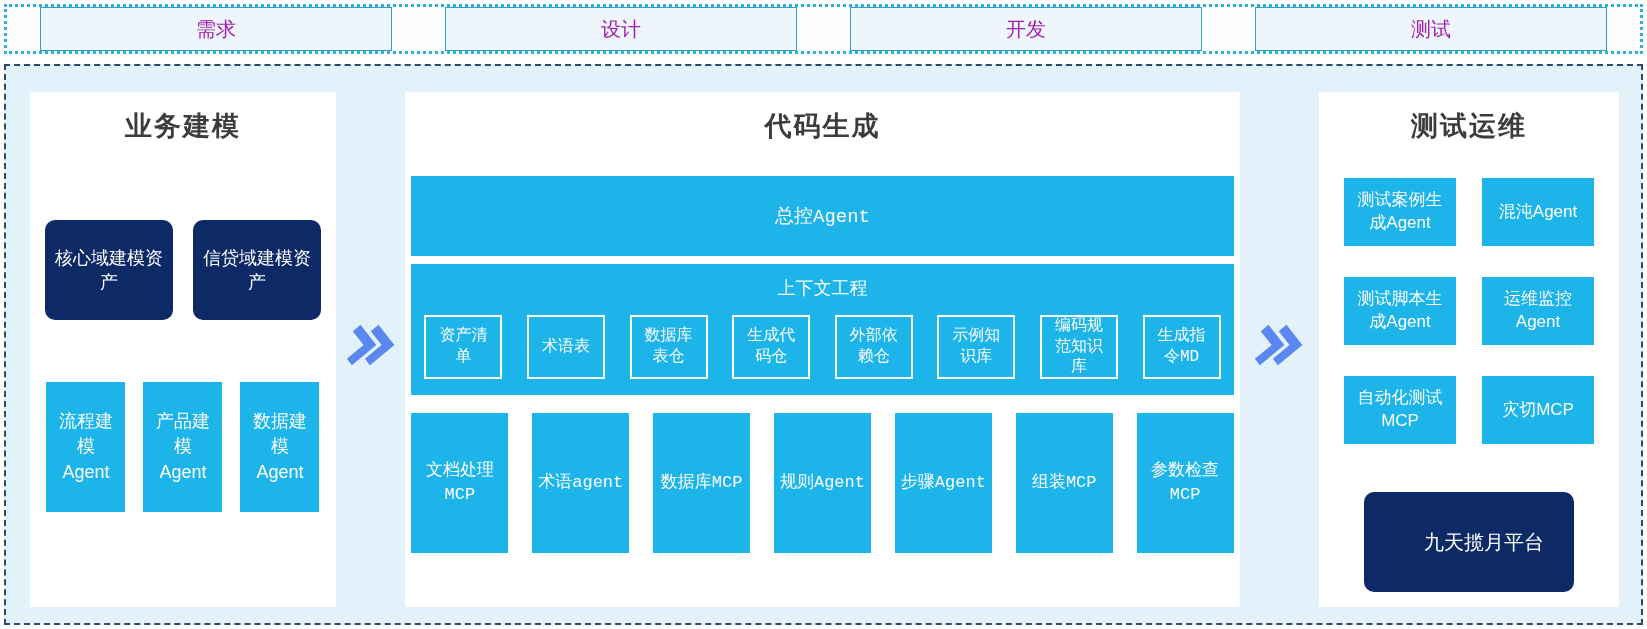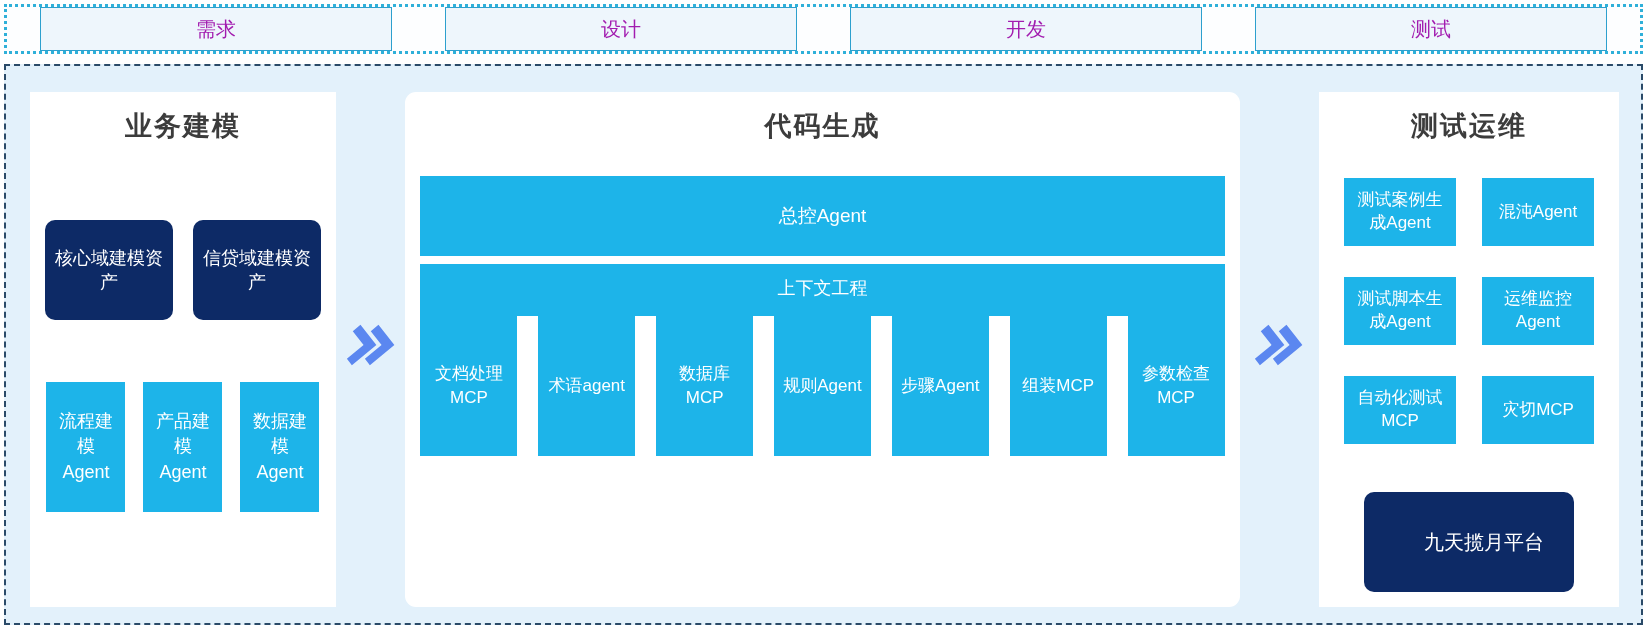--- a/index.html
+++ b/index.html
@@ -30,21 +30,21 @@
   }
   .panel{
     background:#ffffff;margin:26px 0 16px 0;
     display:flex;flex-direction:column;align-items:center;
   }
   .panel-title{
     margin-top:16px;font-size:27px;font-weight:bold;color:#3c3c3c;
     text-align:center;letter-spacing:2px;
   }
   .panel-business{width:308px;margin-left:24px;}
-  .panel-codegen{width:840px;border-radius:11px;}
+  .panel-codegen{width:840px;}
   .panel-testops{width:302px;margin-right:22px;}
   .arrow-col{display:flex;align-items:center;justify-content:center;}
   .arrow-col.a1{width:70px;}
   .arrow-col.a2{width:80px;}
   .arrow-col svg{transform:skewX(-12deg);}
   
   .asset-row{display:flex;gap:20px;margin-top:76px;justify-content:center;}
   .navy-box{
     width:128px;height:100px;box-sizing:border-box;border-radius:10px;
     background:#0d2a66;color:#ffffff;font-size:18px;line-height:1.35;
@@ -53,37 +53,37 @@
   }
   .agent-row{display:flex;gap:18px;margin-top:62px;justify-content:center;}
   .cyan{background:#1db4e9;color:#ffffff;}
   .tall-agent{
     width:79px;height:130px;box-sizing:border-box;
     font-size:18px;line-height:1.4;
     display:flex;align-items:center;justify-content:center;text-align:center;
     padding:16px 9px;
   }
   
-  .codegen-inner{width:100%;box-sizing:border-box;padding:0 15px;}
+  .codegen-inner{width:100%;box-sizing:border-box;padding:0 6px;font-family:Liberation Mono, monospace;}
   .master-bar{
     margin-top:32px;height:80px;font-size:19px;
     display:flex;align-items:center;justify-content:center;
   }
   .context-block{
     margin-top:8px;box-sizing:border-box;padding:12px 13px 16px 13px;
   }
   .context-title{font-size:18px;text-align:center;color:#ffffff;}
   .context-items{display:flex;justify-content:space-between;margin-top:15px;}
   .context-item{
     width:78px;height:64px;box-sizing:border-box;
     border:2px solid #ffffff;color:#ffffff;font-size:16px;line-height:1.3;
     display:flex;align-items:center;justify-content:center;text-align:center;
     padding:0 8px;
   }
-  .tools-row{display:flex;justify-content:space-between;}
+  .tools-row{display:flex;justify-content:space-between;margin-top:18px;}
   .tool-box{
     width:97px;height:140px;box-sizing:border-box;
     font-size:17px;line-height:1.4;
     display:flex;align-items:center;justify-content:center;text-align:center;
     padding:0 6px;
   }
   
   .test-grid{
     margin-top:34px;display:grid;grid-template-columns:112px 112px;
     column-gap:26px;row-gap:31px;justify-content:center;
@@ -131,20 +131,30 @@
       <path d="M24 4 L41 21 L24 38" fill="none" stroke="#5b87f0" stroke-width="9"></path>
     </svg>
   </div>
 
   <div class="panel panel-codegen">
     <div class="panel-title">代码生成</div>
     <div class="codegen-inner">
       <div class="master-bar cyan">总控Agent</div>
       <div class="context-block cyan">
         <div class="context-title">上下文工程</div>
+        <div class="context-items">
+          <div class="context-item">资产清单</div>
+          <div class="context-item">术语表</div>
+          <div class="context-item">数据库表仓</div>
+          <div class="context-item">生成代码仓</div>
+          <div class="context-item">外部依赖仓</div>
+          <div class="context-item">示例知识库</div>
+          <div class="context-item">编码规范知识库</div>
+          <div class="context-item">生成指令MD</div>
+        </div>
       </div>
       <div class="tools-row">
         <div class="tool-box cyan">文档处理MCP</div>
         <div class="tool-box cyan">术语agent</div>
         <div class="tool-box cyan">数据库MCP</div>
         <div class="tool-box cyan">规则Agent</div>
         <div class="tool-box cyan">步骤Agent</div>
         <div class="tool-box cyan">组装MCP</div>
         <div class="tool-box cyan">参数检查MCP</div>
       </div>

